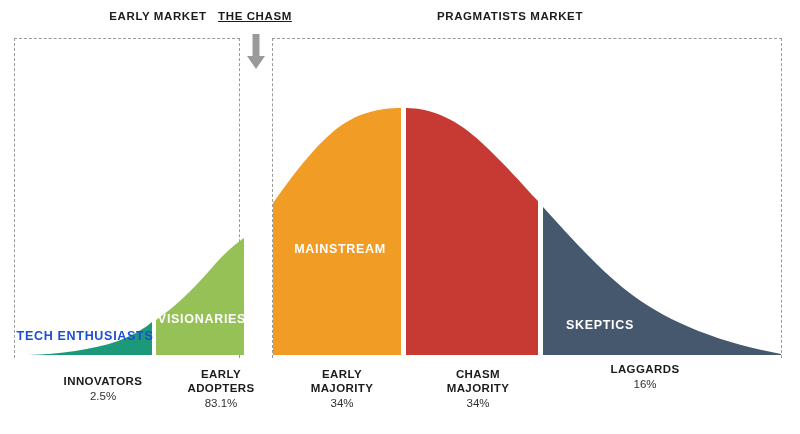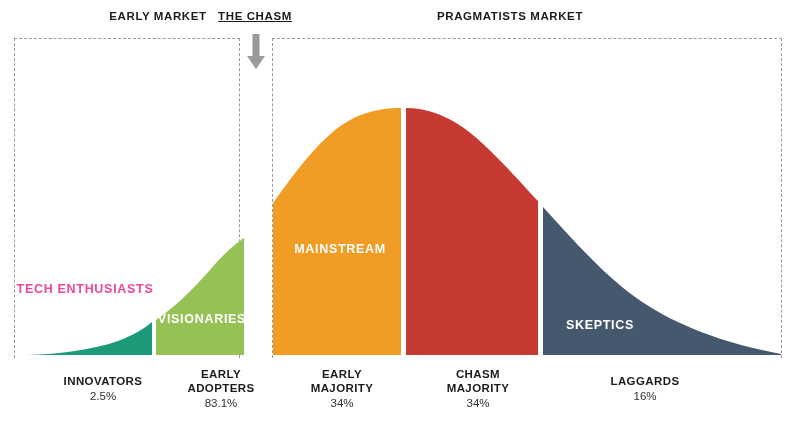--- a/index.html
+++ b/index.html
@@ -66,21 +66,21 @@
 
   
   .inner-label {
     position: absolute;
     font-size: 12.5px;
     font-weight: 700;
     letter-spacing: 0.7px;
     white-space: nowrap;
     text-align: center;
   }
-  .inner-label.dark  { color: #ec4899; }
+  .inner-label.dark  { color: #1d4ed8; margin-top: 47px; }
   .inner-label.light { color: #ffffff; }
 
   #label-tech         { left: 10px;  top: 282px; width: 150px; }
   #label-visionaries  { left: 152px; top: 312px; width: 100px; }
   #label-pragmatists  { left: 275px; top: 242px; width: 130px; }
   #label-conservatives{ left: 406px; top: 242px; width: 130px; }
   #label-skeptics     { left: 545px; top: 318px; width: 110px; }
 
   
   .caption {
@@ -101,21 +101,21 @@
     font-size: 11.5px;
     font-weight: 400;
     color: #303030;
     line-height: 15px;
     margin-top: 1px;
   }
   #caption-innovators      { left: 18px;  top: 374px; width: 170px; }
   #caption-early-adopters  { left: 145px; top: 367px; width: 152px; }
   #caption-early-majority  { left: 272px; top: 367px; width: 140px; }
   #caption-late-majority   { left: 408px; top: 367px; width: 140px; }
-  #caption-laggards        { left: 560px; top: 374px; width: 170px; }
+  #caption-laggards        { left: 560px; top: 362px; width: 170px; }
 </style>
 </head>
 <body>
 
 <div id="stage">
 
   <div class="market-heading" id="heading-early">EARLY MARKET</div>
   <div class="market-heading" id="heading-chasm">THE CHASM</div>
   <div class="market-heading" id="heading-main">PRAGMATISTS MARKET</div>
 

